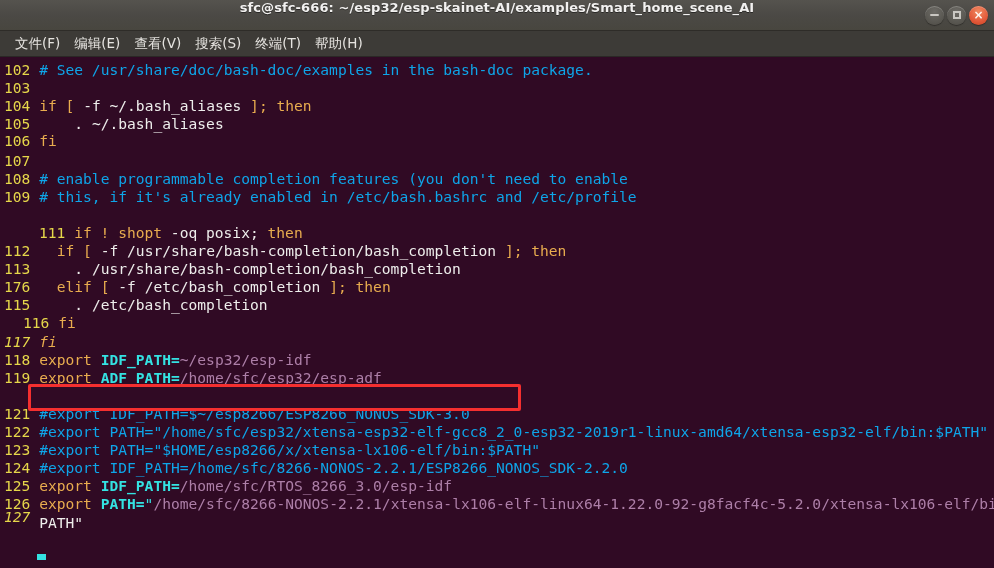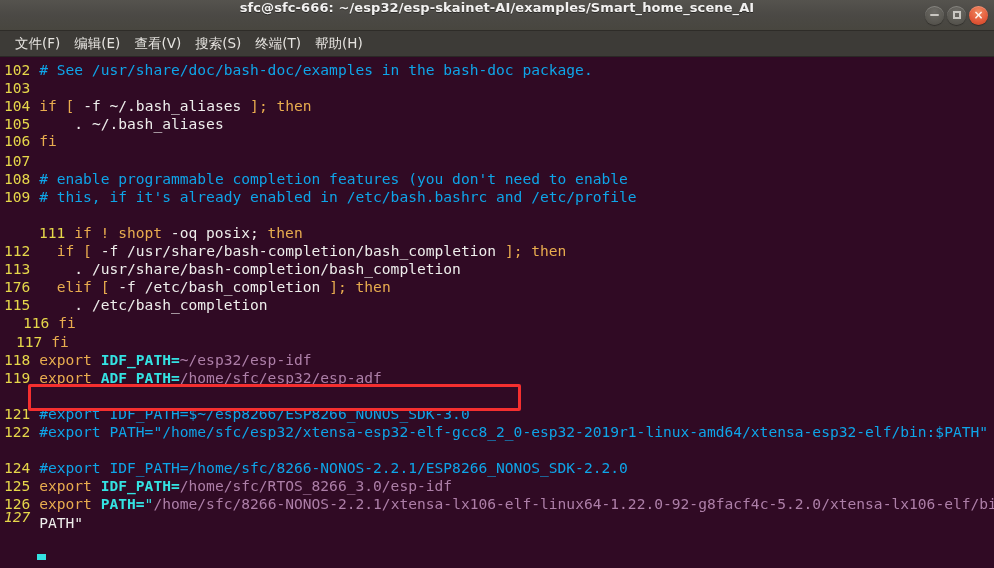--- a/index.html
+++ b/index.html
@@ -180,25 +180,26 @@
       <div class="tline" style="position: absolute; top: 75px; left: 0px; text-align: center;"><span class="ln">106</span> <span class="kw">fi</span></div>
       <div class="tline" style="position: absolute; top: 94.5px; left: 0px;"><span class="ln">107</span> </div>
       <div class="tline" style="position: absolute; top: 112.6px; left: 0px; text-align: center;"><span class="ln">108</span> <span class="cmt"># enable programmable completion features (you don't need to enable</span></div>
       <div class="tline" style="position: absolute; top: 130.7px; left: 0px;"><span class="ln">109</span> <span class="cmt"># this, if it's already enabled in /etc/bash.bashrc and /etc/profile</span></div>
       <div class="tline" style="position: absolute; top: 166.9px; left: 0px; padding-left: 39px;"><span class="ln">111</span> <span class="kw">if</span> <span class="kw">!</span> <span class="kw">shopt</span> <span class="plain">-oq</span> <span class="plain">posix;</span> <span class="kw">then</span></div>
       <div class="tline" style="position: absolute; top: 185px; left: 0px;"><span class="ln">112</span>   <span class="kw">if</span> <span class="kw">[</span> <span class="plain">-f</span> <span class="plain">/usr/share/bash-completion/bash_completion</span> <span class="kw">];</span> <span class="kw">then</span></div>
       <div class="tline" style="position: absolute; top: 203.1px; left: 0px;"><span class="ln">113</span>     <span class="plain">.</span> <span class="plain">/usr/share/bash-completion/bash_completion</span></div>
       <div class="tline" style="position: absolute; top: 221.2px; left: 0px;"><span class="ln">176</span>   <span class="kw">elif</span> <span class="kw">[</span> <span class="plain">-f</span> <span class="plain">/etc/bash_completion</span> <span class="kw">];</span> <span class="kw">then</span></div>
       <div class="tline" style="position: absolute; top: 239.3px; left: 0px;"><span class="ln">115</span>     <span class="plain">.</span> <span class="plain">/etc/bash_completion</span></div>
       <div class="tline" style="position: absolute; top: 257.4px; left: 0px; margin-left: 19px;"><span class="ln">116</span> <span class="kw">fi</span></div>
-      <div class="tline" style="position: absolute; top: 275.5px; left: 12px;"><span class="ln">117</span> <span class="kw">fi</span></div>
+      <div class="tline" style="position: absolute; top: 275.5px; left: 0px; font-style: italic;"><span class="ln">117</span> <span class="kw">fi</span></div>
       <div class="tline" style="position: absolute; top: 293.6px; left: 0px;"><span class="ln">118</span> <span class="kw">export</span> <span class="var">IDF_PATH=</span><span class="str">~/esp32/esp-idf</span></div>
       <div class="tline" style="position: absolute; top: 311.7px; left: 0px;"><span class="ln">119</span> <span class="kw">export</span> <span class="var">ADF_PATH=</span><span class="str">/home/sfc/esp32/esp-adf</span></div>
       <div class="tline" style="position: absolute; top: 347.9px; left: 0px;"><span class="ln">121</span> <span class="cmt">#export IDF_PATH=$~/esp8266/ESP8266_NONOS_SDK-3.0</span></div>
       <div class="tline" style="position: absolute; top: 366px; left: 0px;"><span class="ln">122</span> <span class="cmt">#export PATH="/home/sfc/esp32/xtensa-esp32-elf-gcc8_2_0-esp32-2019r1-linux-amd64/xtensa-esp32-elf/bin:$PATH"</span></div>
+      <div class="tline" style="position: absolute; top: 384.1px; left: 0px;"><span class="ln">123</span> <span class="cmt">#export PATH="$HOME/esp8266/x/xtensa-lx106-elf/bin:$PATH"</span></div>
       <div class="tline" style="position: absolute; top: 402.2px; left: 0px;"><span class="ln">124</span> <span class="cmt">#export IDF_PATH=/home/sfc/8266-NONOS-2.2.1/ESP8266_NONOS_SDK-2.2.0</span></div>
       <div class="tline" style="position: absolute; top: 420.3px; left: 0px;"><span class="ln">125</span> <span class="kw">export</span> <span class="var">IDF_PATH=</span><span class="str">/home/sfc/RTOS_8266_3.0/esp-idf</span></div>
       <div class="tline" style="position: absolute; top: 438.4px; left: 0px;"><span class="ln">126</span> <span class="kw">export</span> <span class="var">PATH=</span><span class="quote">"</span><span class="str">/home/sfc/8266-NONOS-2.2.1/xtensa-lx106-elf-linux64-1.22.0-92-g8facf4c-5.2.0/xtensa-lx106-elf/bin:$</span></div>
       <div class="tline" style="position: absolute; top: 456.5px; left: 0px;"><span class="ln">   </span> <span class="plain">PATH"</span></div>
       <div class="tline" style="position: absolute; top: 451px; left: 0px; font-style: italic;"><span class="ln">127</span> </div>
       <div class="redbox" id="annotation-box" style="left: 28px; top: 326.8px; width: 493px; height: 27px;"></div>
     <div class="cursor-block" id="term-cursor" style="left: 37px; top: 496.7px;"></div>
   </div>
 
 </div>

